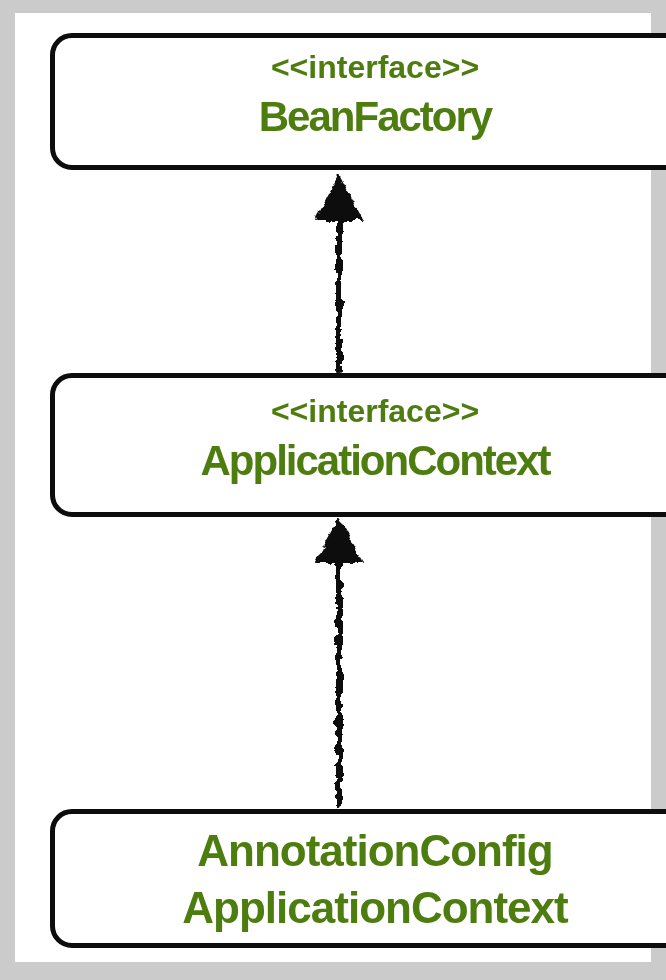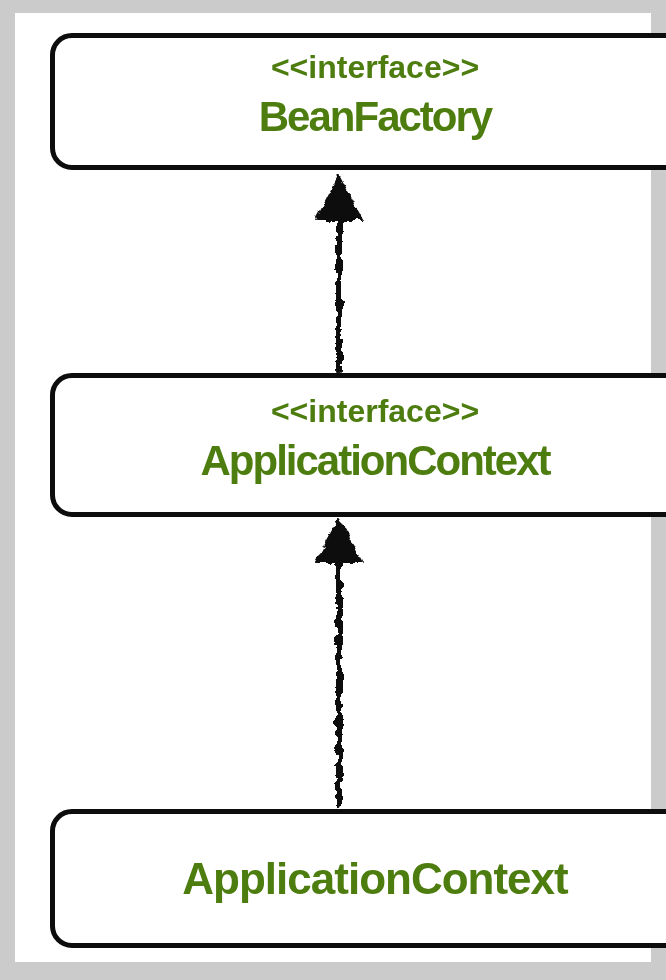--- a/index.html
+++ b/index.html
@@ -120,15 +120,16 @@
     <div class="stereotype">&lt;&lt;interface&gt;&gt;</div>
     <div class="classname">BeanFactory</div>
   </div>
 
   <div class="node node-applicationcontext">
     <div class="stereotype">&lt;&lt;interface&gt;&gt;</div>
     <div class="classname">ApplicationContext</div>
   </div>
 
   <div class="node node-annotationconfig">
+    <div class="classname-small">AnnotationConfig</div>
     <div class="classname-small">ApplicationContext</div>
   </div>
 </div>
 
 </body></html>

